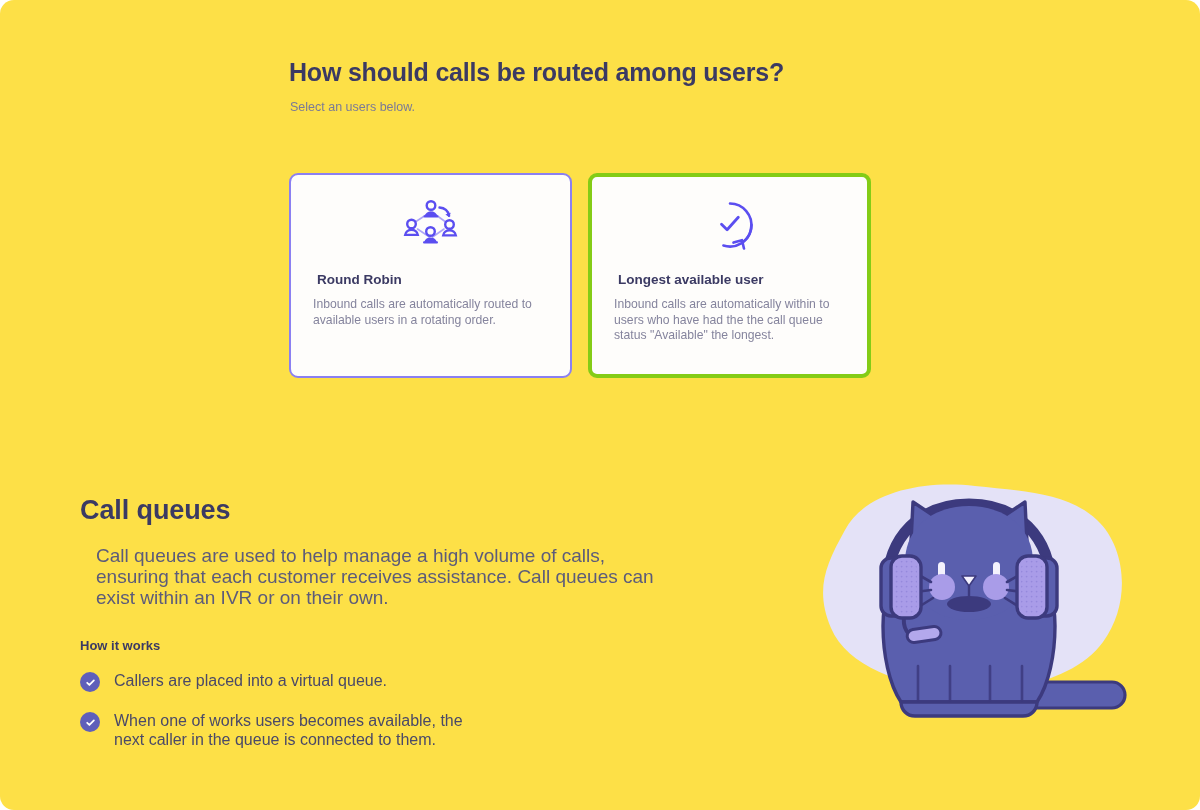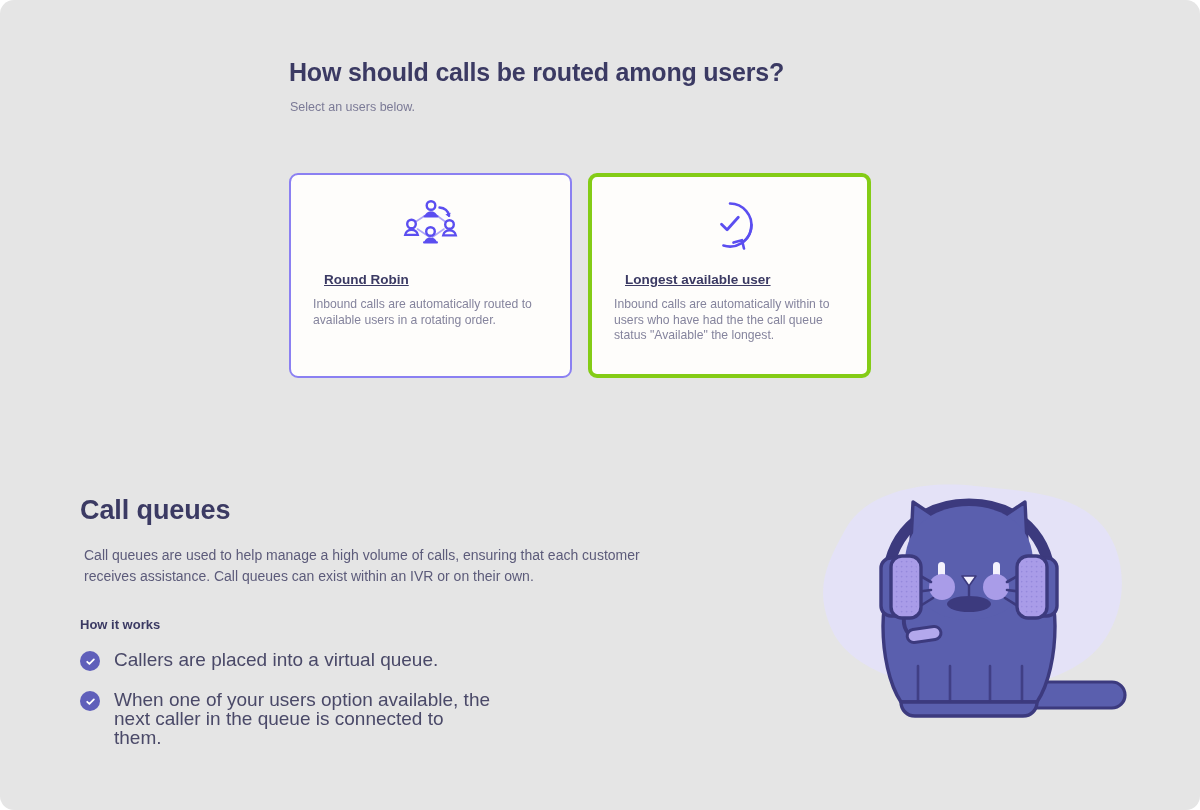--- a/index.html
+++ b/index.html
@@ -10,21 +10,21 @@
   body {
     width: 1200px;
     height: 810px;
     font-family: "Liberation Sans", sans-serif;
     overflow: hidden;
   }
   .page {
     position: relative;
     width: 1200px;
     height: 810px;
-    background: #e5e5e5;
+    background: #fde047;
     border-radius: 14px;
     overflow: hidden;
   }
 
   
   .question-block {
     position: absolute;
     left: 289px;
     top: 56px;
     width: 700px;
@@ -71,23 +71,22 @@
     height: 97px;
     display: flex;
     align-items: center;
     justify-content: center;
   }
   .option-card.unselected .card-icon-wrap { height: 95px; }
   .card-title {
     font-size: 13.5px;
     font-weight: bold;
     color: #3b3a63;
-    margin: 0 0 9px 11px;
+    margin: 0 0 9px 4px;
     line-height: 16px;
-    text-decoration: underline;
   }
   .card-desc {
     font-size: 12.2px;
     color: #85849d;
     line-height: 15.5px;
     margin: 0;
     max-width: 236px;
   }
 
   
@@ -99,24 +98,24 @@
   }
   .info-title {
     font-size: 27px;
     font-weight: bold;
     color: #3b3a63;
     margin: 0;
     letter-spacing: -0.1px;
     line-height: 30px;
   }
   .info-para {
-    font-size: 14px;
+    font-size: 19px;
     color: #5c5b7a;
     line-height: 21px;
-    margin: 20px 0 0 4px;
+    margin: 20px 0 0 16px;
     max-width: 566px;
   }
   .how-it-works {
     font-size: 13px;
     font-weight: bold;
     color: #3b3a63;
     margin: 30px 0 0 0;
   }
   .steps {
     margin: 18px 0 0 0;
@@ -133,21 +132,21 @@
     width: 20px;
     height: 20px;
     border-radius: 50%;
     background: #5f5fba;
     display: flex;
     align-items: center;
     justify-content: center;
     margin-top: 1px;
   }
   .step-text {
-    font-size: 19px;
+    font-size: 16px;
     color: #4a4968;
     line-height: 19px;
     margin-left: 14px;
     max-width: 380px;
   }
 
   
   .illustration {
     position: absolute;
     left: 805px;
@@ -222,21 +221,21 @@
           </svg>
         </span>
         <span class="step-text">Callers are placed into a virtual queue.</span>
       </li>
       <li class="step">
         <span class="check-badge">
           <svg width="11" height="11" viewBox="0 0 12 12" fill="none">
             <path d="M2.4 6.3l2.4 2.4L9.7 3.6" stroke="#ffffff" stroke-width="1.9" stroke-linecap="round" stroke-linejoin="round"></path>
           </svg>
         </span>
-        <span class="step-text">When one of your users option available, the next caller in the queue is connected to them.</span>
+        <span class="step-text">When one of works users becomes available, the next caller in the queue is connected to them.</span>
       </li>
     </ul>
   </div>
 
   <div class="illustration">
     <svg width="330" height="270" viewBox="0 0 330 270" fill="none">
       <defs>
         <pattern id="dots" width="5" height="5" patternUnits="userSpaceOnUse">
           <circle cx="1.6" cy="1.6" r="0.9" fill="#8f82d8" opacity="0.75"></circle>
         </pattern>

